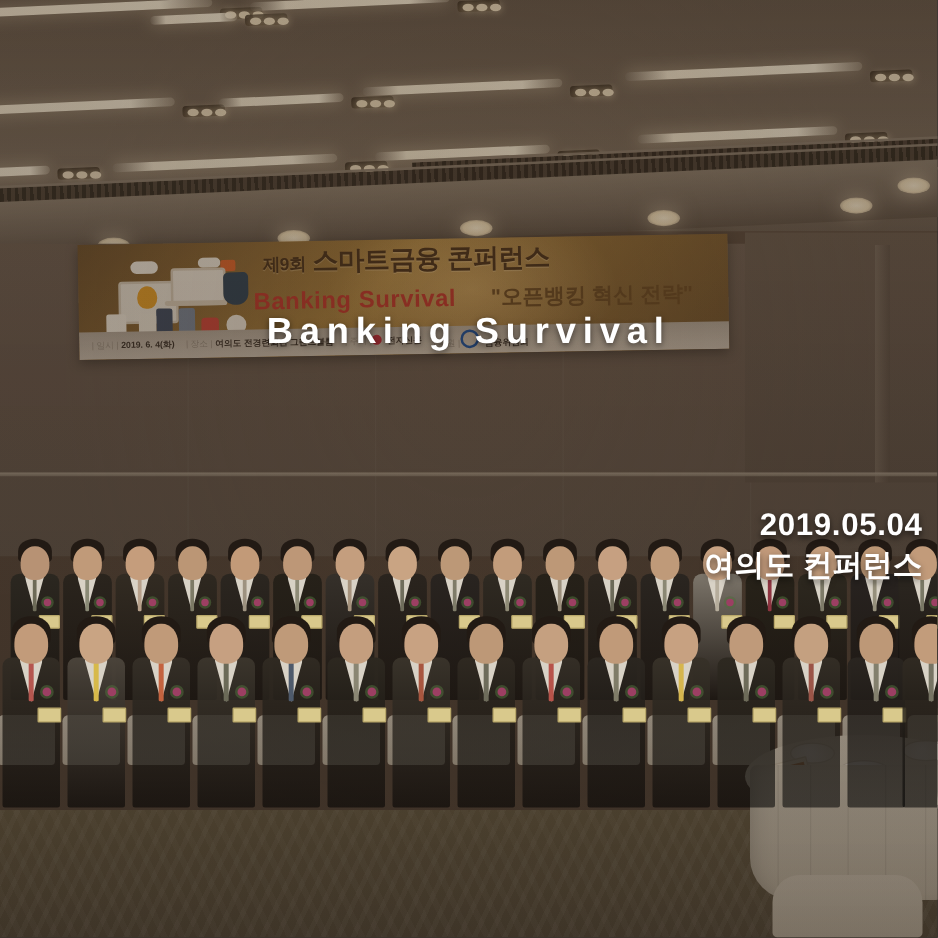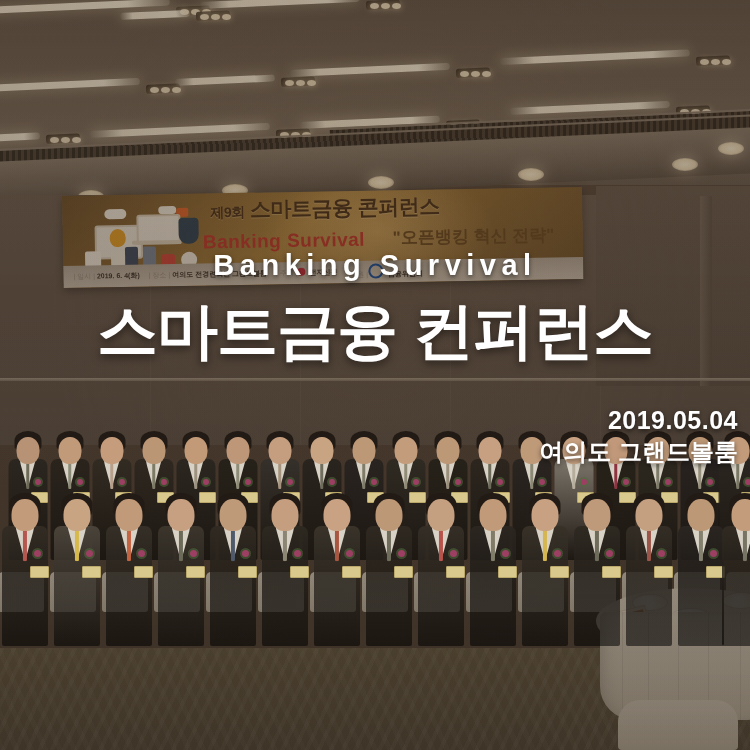--- a/index.html
+++ b/index.html
@@ -727,19 +727,18 @@
       <div class="cloth-fold" style="left:140px"></div>
     </div>
     <div class="chair-bg"></div>
 
     <div class="grade"></div>
     <div class="grade2"></div>
   </div>
 
   <div class="ovl" id="banking-survival">Banking Survival</div>
 
-  <div class="ovl" id="main-title">스마트금융 컨퍼런스</div>
 
   <div class="ovl" id="event-date">2019.05.04</div>
 
-  <div class="ovl" id="event-place">여의도 그랜드볼룸</div>
+  <div class="ovl" id="event-place">여의도 컨퍼런스</div>
 
 </div>
 
 </body></html>

